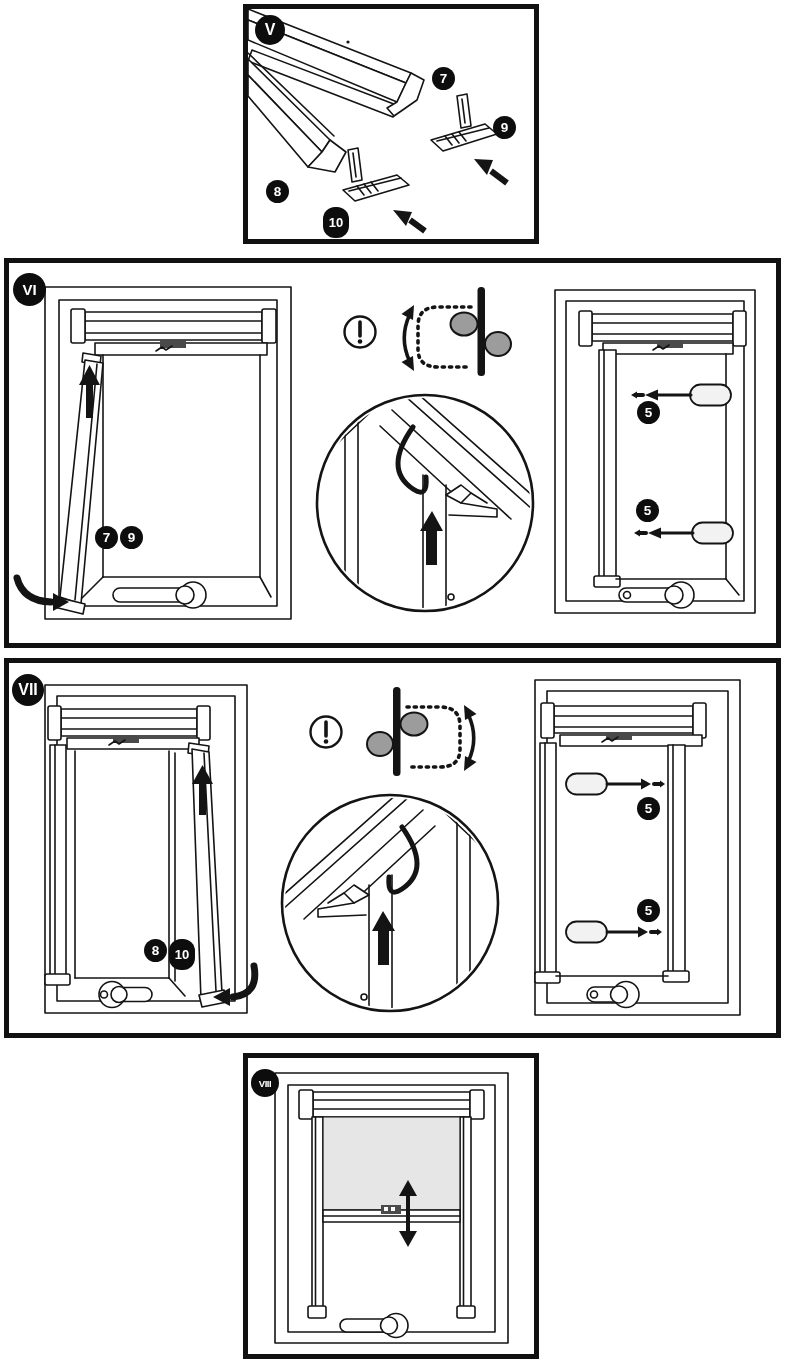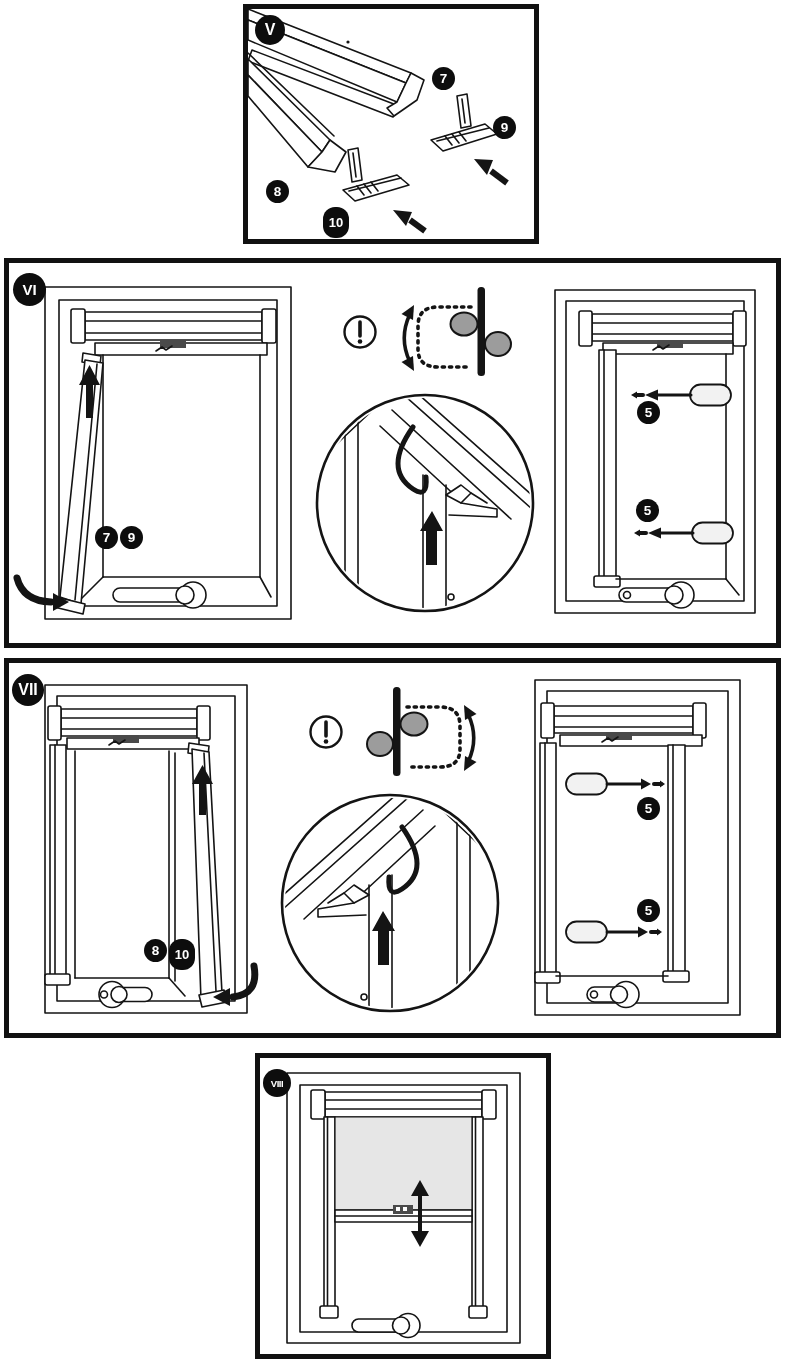--- a/index.html
+++ b/index.html
@@ -353,21 +353,21 @@
         </g>
       </g>
     </svg>
     <div class="badge" style="left:3px;top:11px;width:32px;height:32px;font-size:16px;">VII</div>
     <div class="badge b-part" style="left:135px;top:276px;">8</div>
     <div class="badge b-wide" style="left:160px;top:276px;font-size:13px;">10</div>
     <div class="badge b-part" style="left:628px;top:134px;">5</div>
     <div class="badge b-part" style="left:628px;top:236px;">5</div>
   </section>
 
-  <section class="panel" style="left:243px;top:1053px;width:296px;height:306px;margin-left:12px;">
+  <section class="panel" style="left:243px;top:1053px;width:296px;height:306px;">
     <svg viewBox="0 0 286 296" width="286" height="296">
       <g class="ln">
         <rect x="27" y="15" width="233" height="270"></rect>
         <rect x="40" y="27" width="207" height="247"></rect>
         <g>
           <rect class="fw" x="65" y="34" width="157" height="25"></rect>
           <line x1="65" y1="42" x2="222" y2="42"></line>
           <line x1="65" y1="51" x2="222" y2="51"></line>
           <rect class="fw" x="51" y="32" width="14" height="29" rx="2"></rect>
           <rect class="fw" x="222" y="32" width="14" height="29" rx="2"></rect>

